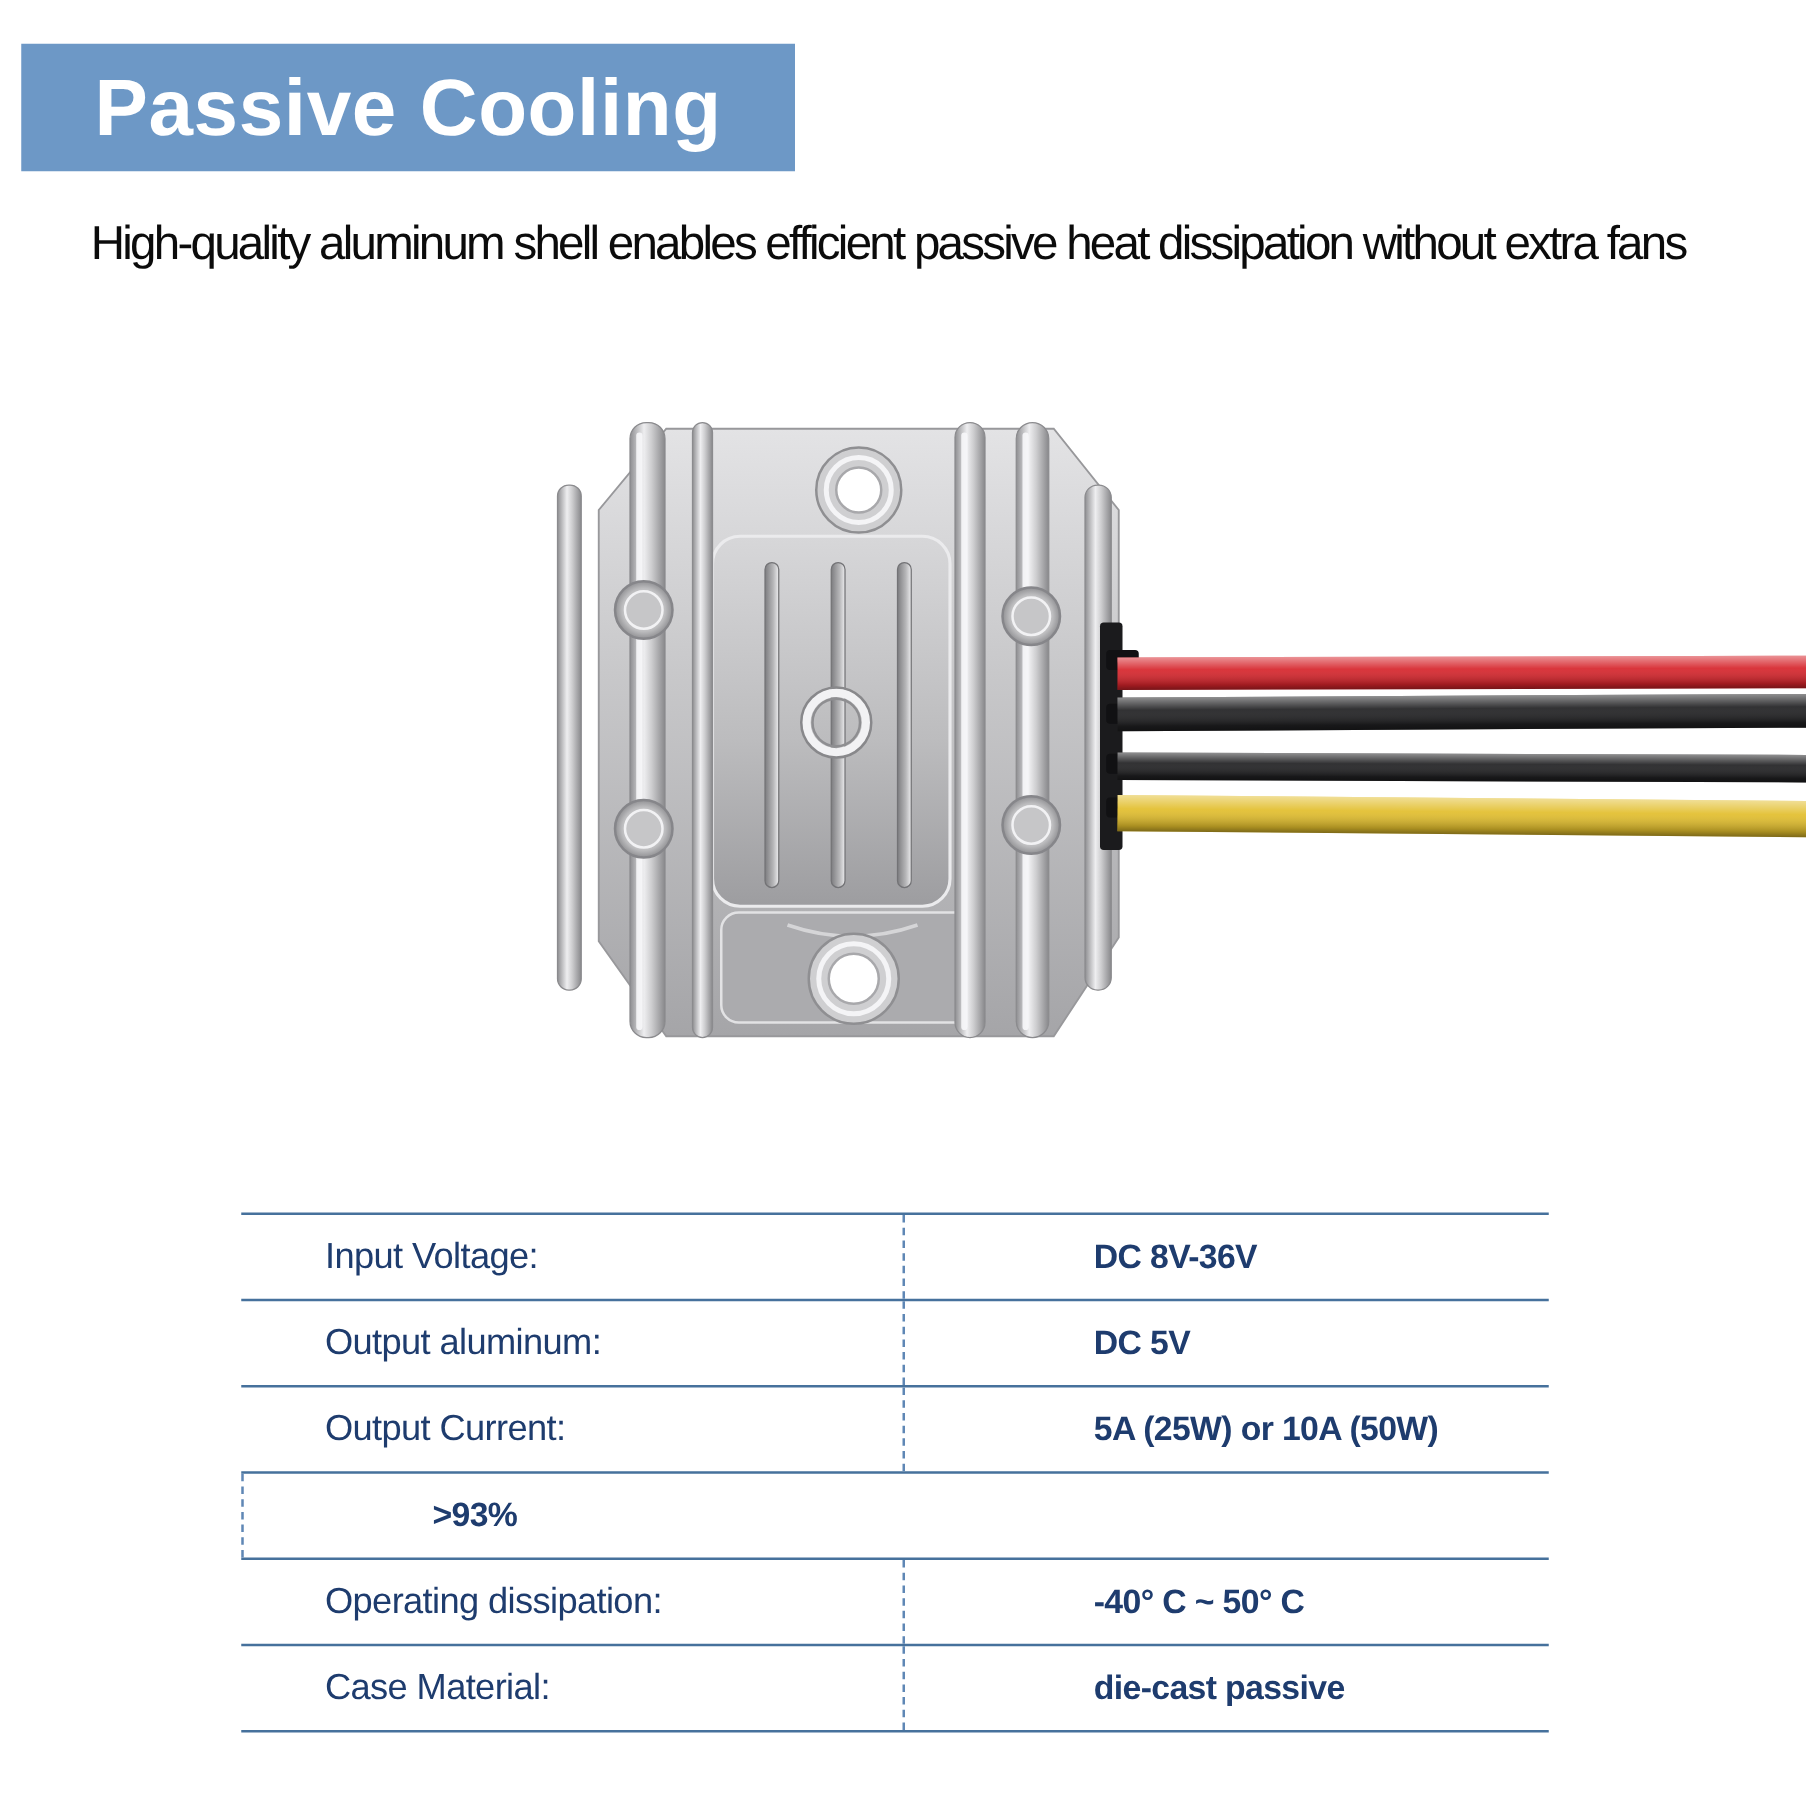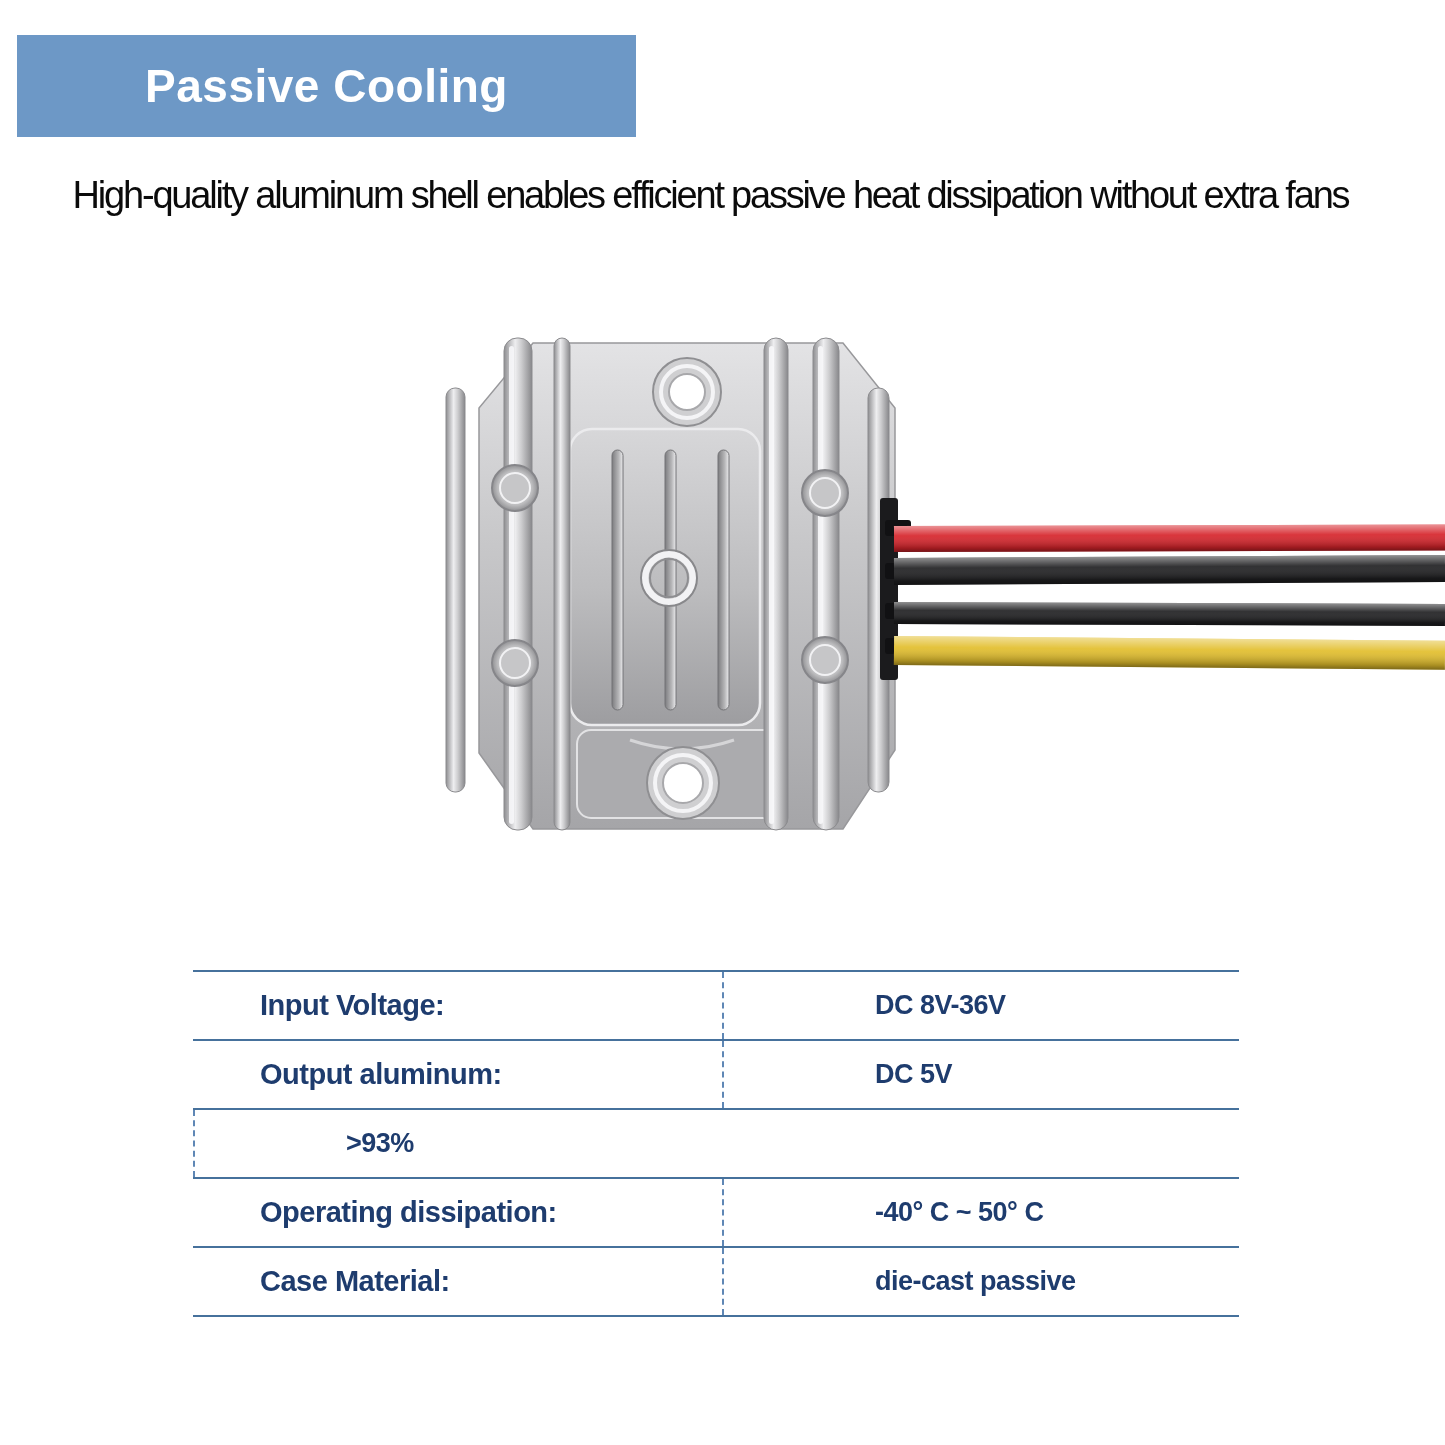--- a/index.html
+++ b/index.html
@@ -7,21 +7,21 @@
     position:relative;width:1445px;height:1445px;background:#ffffff;overflow:hidden;
     font-family:"Liberation Sans", sans-serif;
   }
   
   .banner{
     position:absolute;left:17px;top:35px;width:619px;height:102px;
     background:var(--banner-bg,#6d98c6);
     display:flex;align-items:center;justify-content:center;
   }
   .banner-title{
-    color:#ffffff;font-size:46px;font-weight:bold;letter-spacing:.5px;white-space:nowrap;
+    color:#ffffff;font-size:64px;font-weight:bold;letter-spacing:.5px;white-space:nowrap;
   }
   
   .subtitle{
     position:absolute;left:0;top:171px;width:1421px;height:48px;
     display:flex;align-items:center;justify-content:center;
     font-size:38px;letter-spacing:-2.2px;color:#0b0b0b;white-space:nowrap;
   }
   
   .device{position:absolute;left:430px;top:320px;width:1015px;height:530px;}
   
@@ -29,21 +29,21 @@
     position:absolute;left:193px;top:970px;width:1046px;
     border-bottom:2px solid var(--line-color,#46719c);
   }
   .spec-row{
     box-sizing:border-box;height:69px;display:flex;
     border-top:2px solid var(--line-color,#46719c);
   }
   .spec-label{
     box-sizing:border-box;width:529px;display:flex;align-items:center;
     padding-left:67px;
-    font-size:29px;font-weight:bold;letter-spacing:-.5px;
+    font-size:29px;font-weight:normal;letter-spacing:-.5px;
     color:var(--table-text,#1e3c6e);white-space:nowrap;
   }
   .spec-value{
     box-sizing:border-box;flex:1;display:flex;align-items:center;
     border-left:2px dashed var(--dash-color,#5f87b5);
     padding-left:151px;
     font-size:27px;font-weight:bold;letter-spacing:-.5px;
     color:var(--table-text,#1e3c6e);white-space:nowrap;
   }
 </style>
@@ -185,20 +185,24 @@
   <div class="spec-table" id="specTable">
       <div class="spec-row">
         <div class="spec-label">Input Voltage:</div>
         <div class="spec-value">DC 8V-36V</div>
       </div>
       <div class="spec-row">
         <div class="spec-label">Output aluminum:</div>
         <div class="spec-value">DC 5V</div>
       </div>
       <div class="spec-row">
+        <div class="spec-label">Output Current:</div>
+        <div class="spec-value">5A (25W) or 10A (50W)</div>
+      </div>
+      <div class="spec-row">
         <div class="spec-value">&gt;93%</div>
       </div>
       <div class="spec-row">
         <div class="spec-label">Operating dissipation:</div>
         <div class="spec-value">-40° C ~ 50° C</div>
       </div>
       <div class="spec-row">
         <div class="spec-label">Case Material:</div>
         <div class="spec-value">die-cast passive</div>
       </div>

